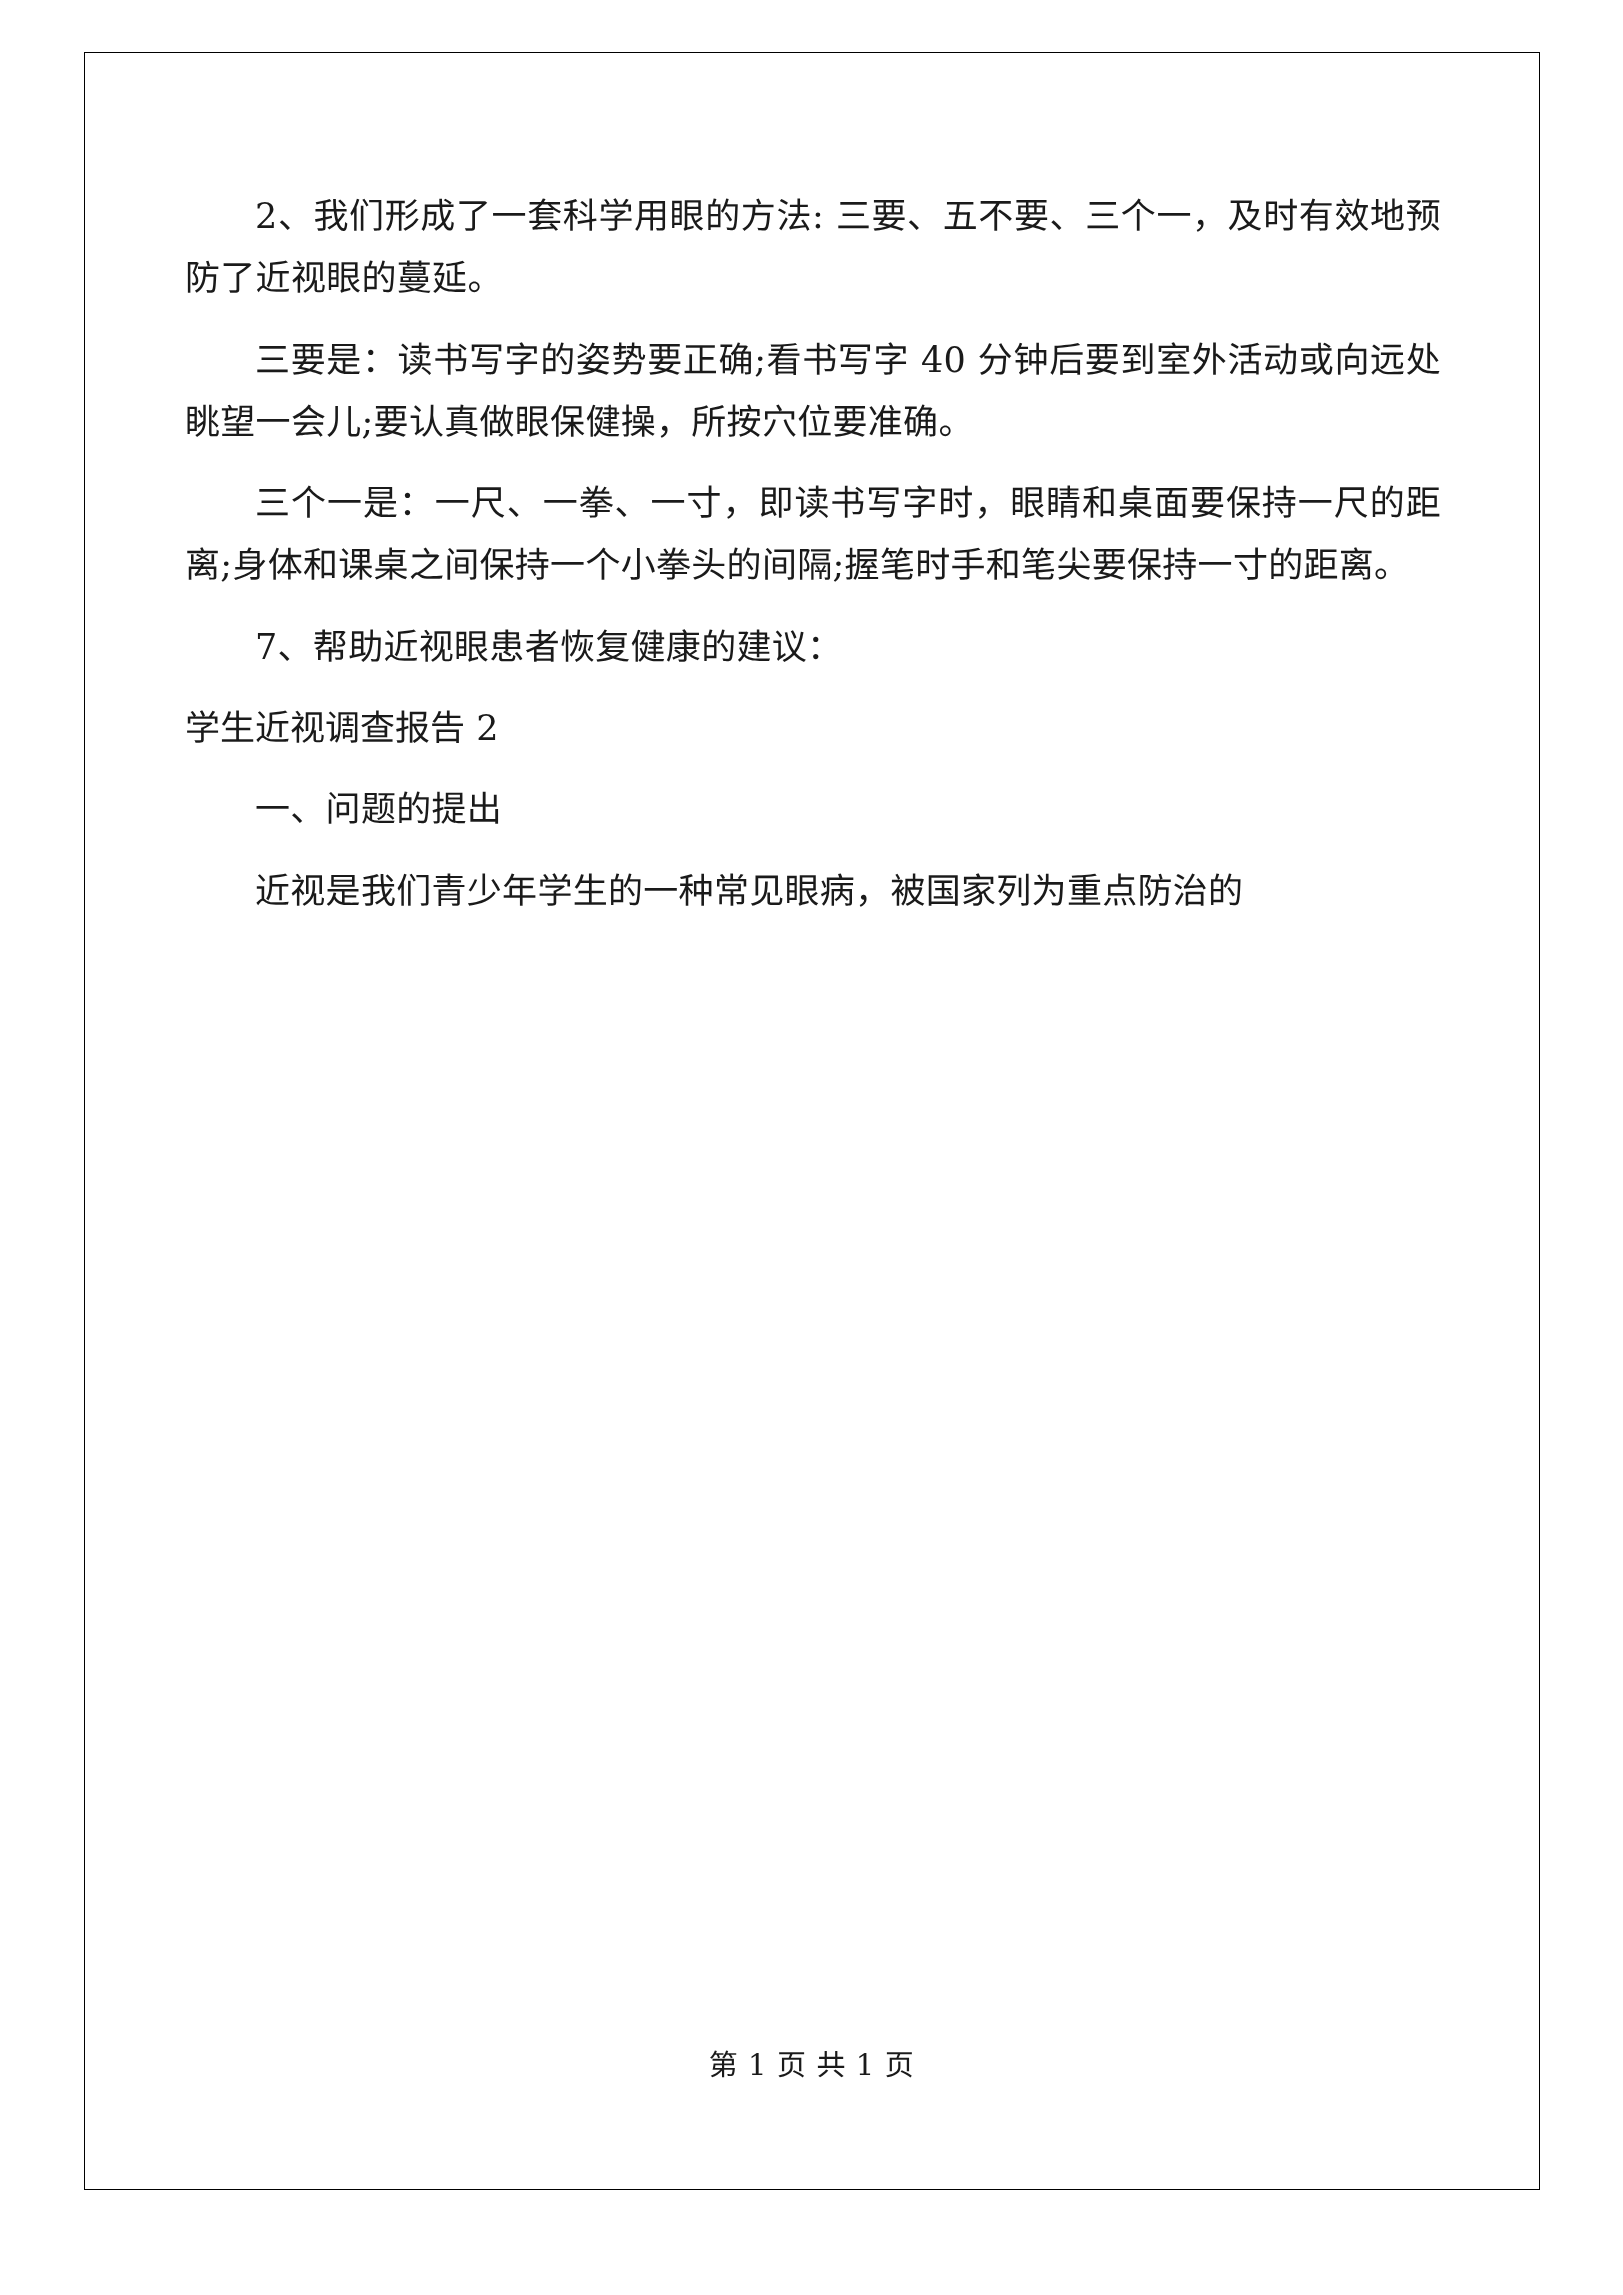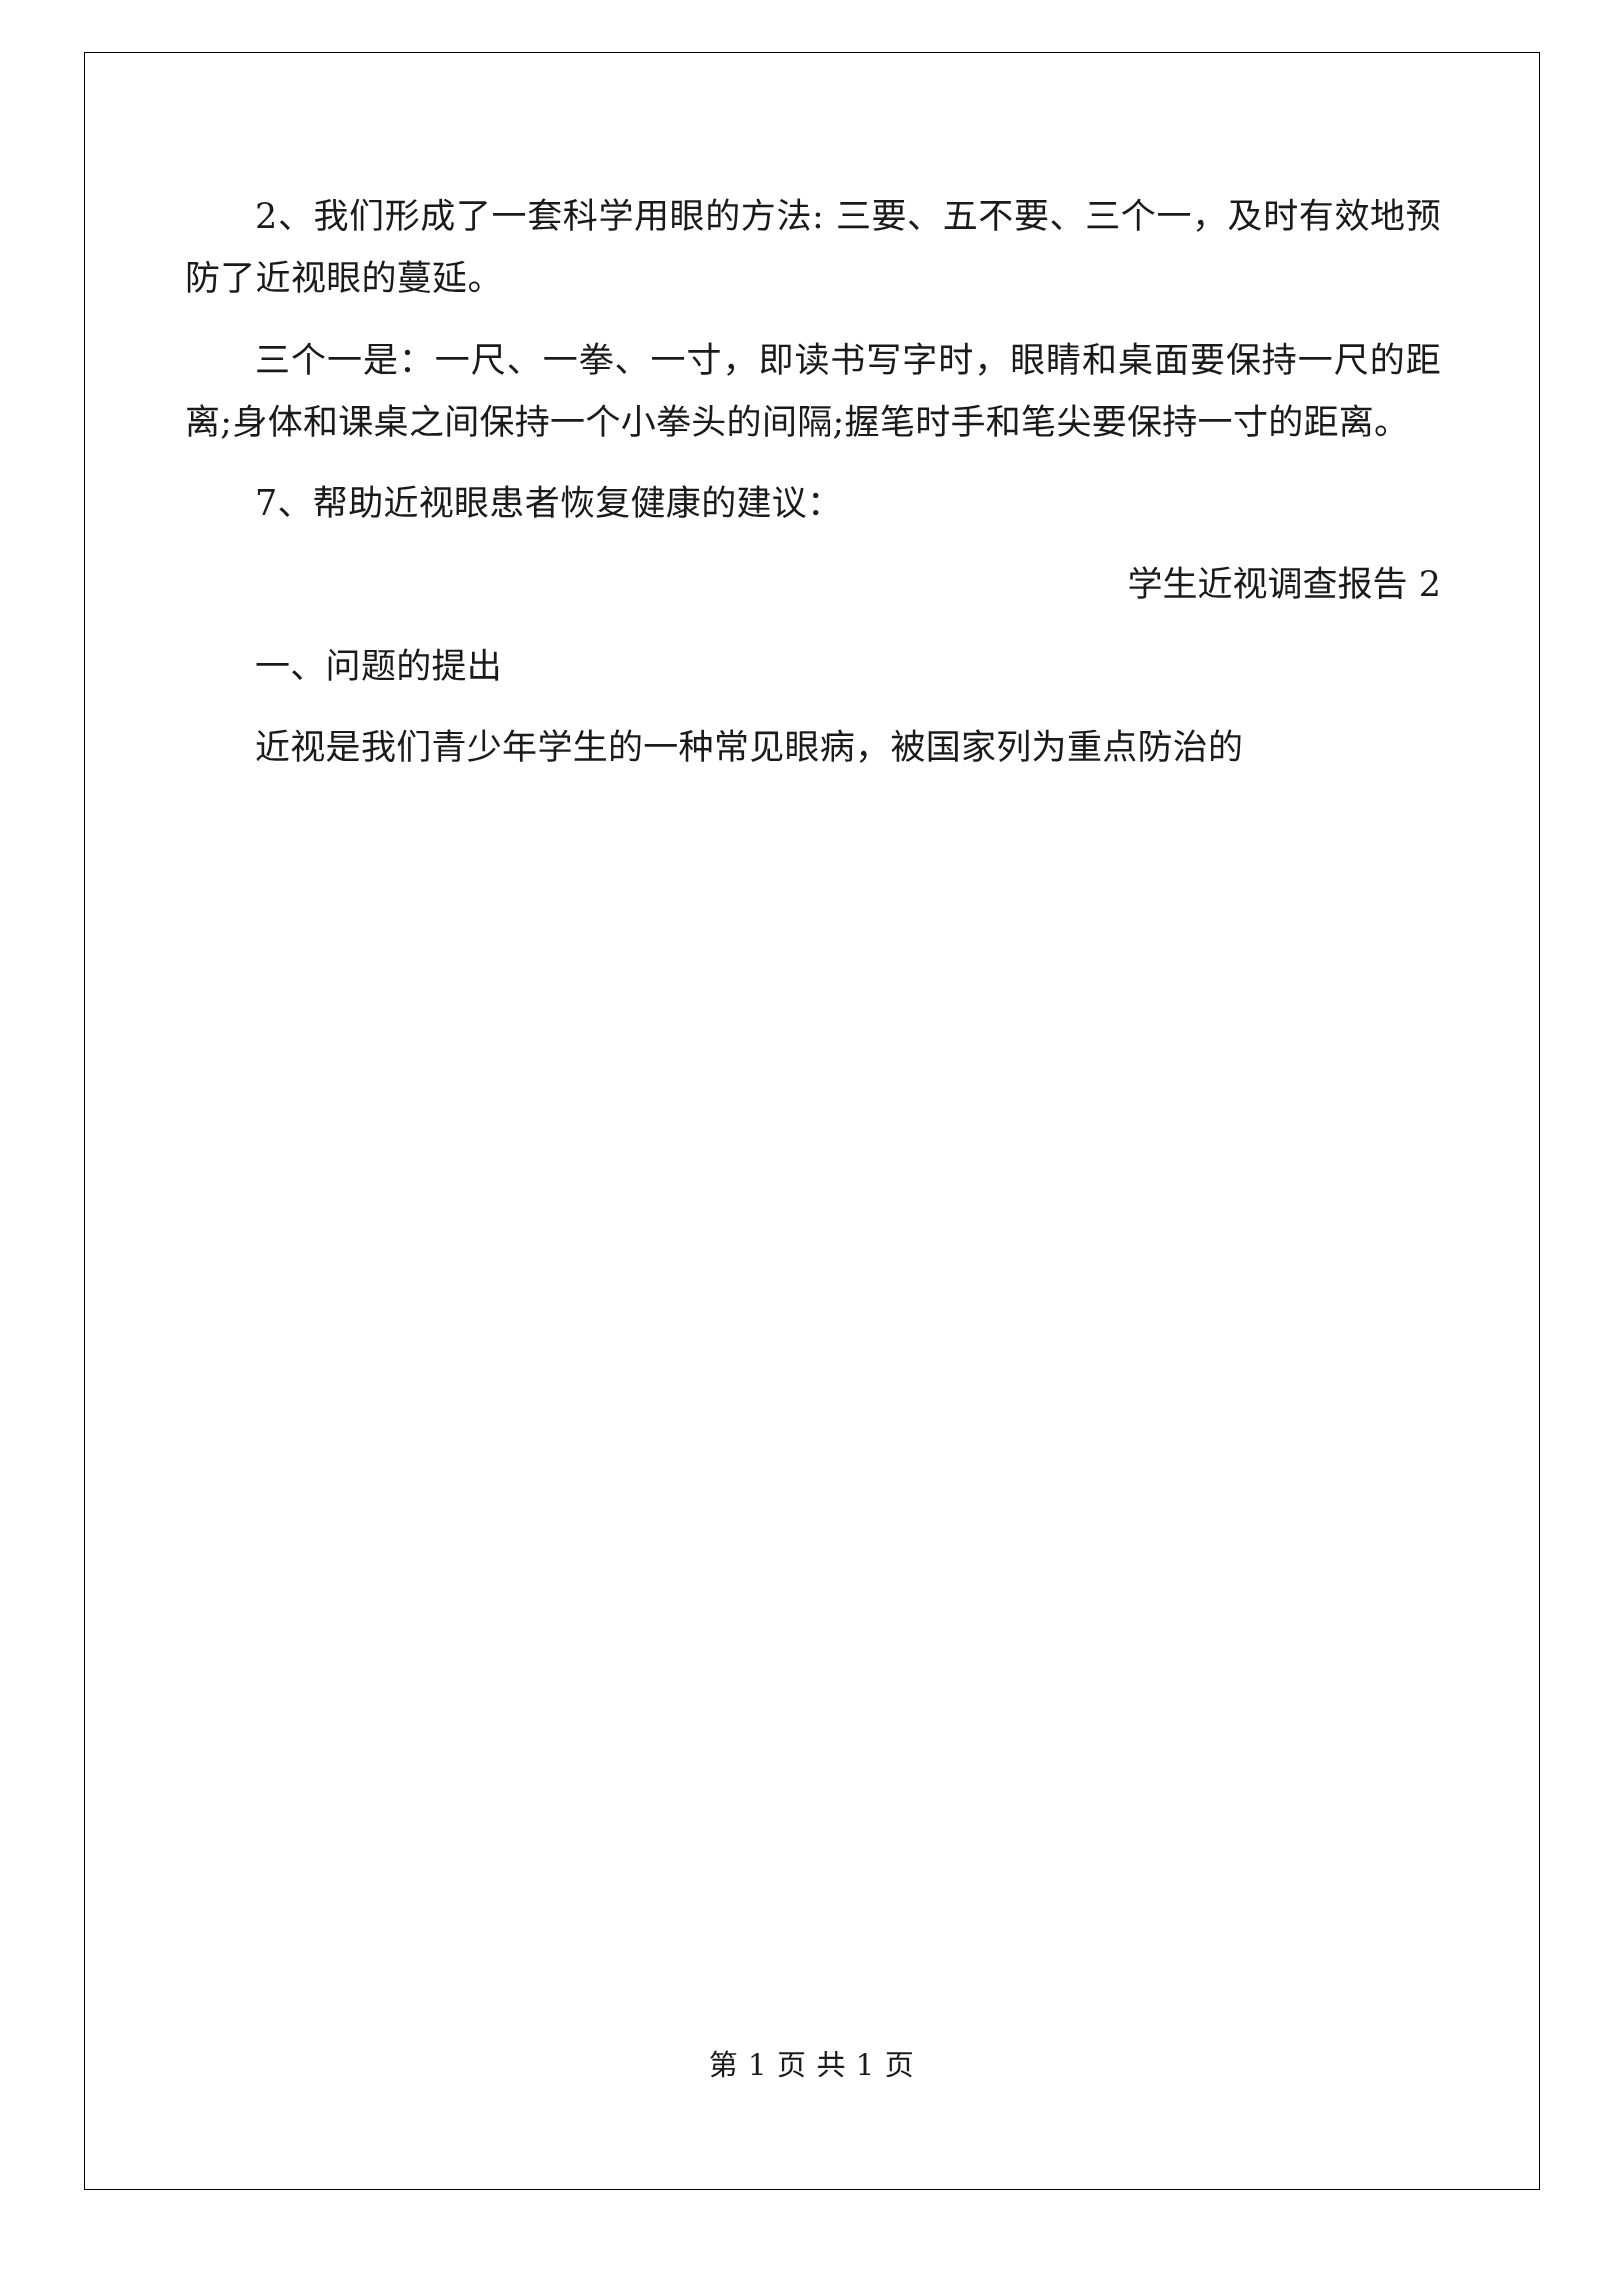--- a/index.html
+++ b/index.html
@@ -47,41 +47,41 @@
   }
   .indent {
     text-indent: 2em;
   }
   .heading {
     font-size: 35px;
     line-height: 1.78;
     color: #1a1a1a;
     margin: 0 0 19px 0;
     text-indent: 0;
-    text-align: right;
   }
   .footer {
     position: absolute;
     left: 0;
     top: 2041px;
     width: 1623px;
     text-align: center;
     font-size: 29px;
     color: #1a1a1a;
     letter-spacing: 0.6px;
   }
 </style>
 </head>
 <body>
 
 <div class="page">
   <div class="page-border"></div>
 
   <div class="content">
     <p class="para indent">2、我们形成了一套科学用眼的方法: 三要、五不要、三个一，及时有效地预防了近视眼的蔓延。</p>
+    <p class="para indent">三要是：读书写字的姿势要正确;看书写字 40 分钟后要到室外活动或向远处眺望一会儿;要认真做眼保健操，所按穴位要准确。</p>
     <p class="para indent">三个一是：一尺、一拳、一寸，即读书写字时，眼睛和桌面要保持一尺的距离;身体和课桌之间保持一个小拳头的间隔;握笔时手和笔尖要保持一寸的距离。</p>
     <p class="para indent">7、帮助近视眼患者恢复健康的建议：</p>
     <p class="heading">学生近视调查报告 2</p>
     <p class="para indent">一、问题的提出</p>
     <p class="para indent">近视是我们青少年学生的一种常见眼病，被国家列为重点防治的</p>
   </div>
 
   <div class="footer">第 1 页   共 1 页</div>
 </div>
 

